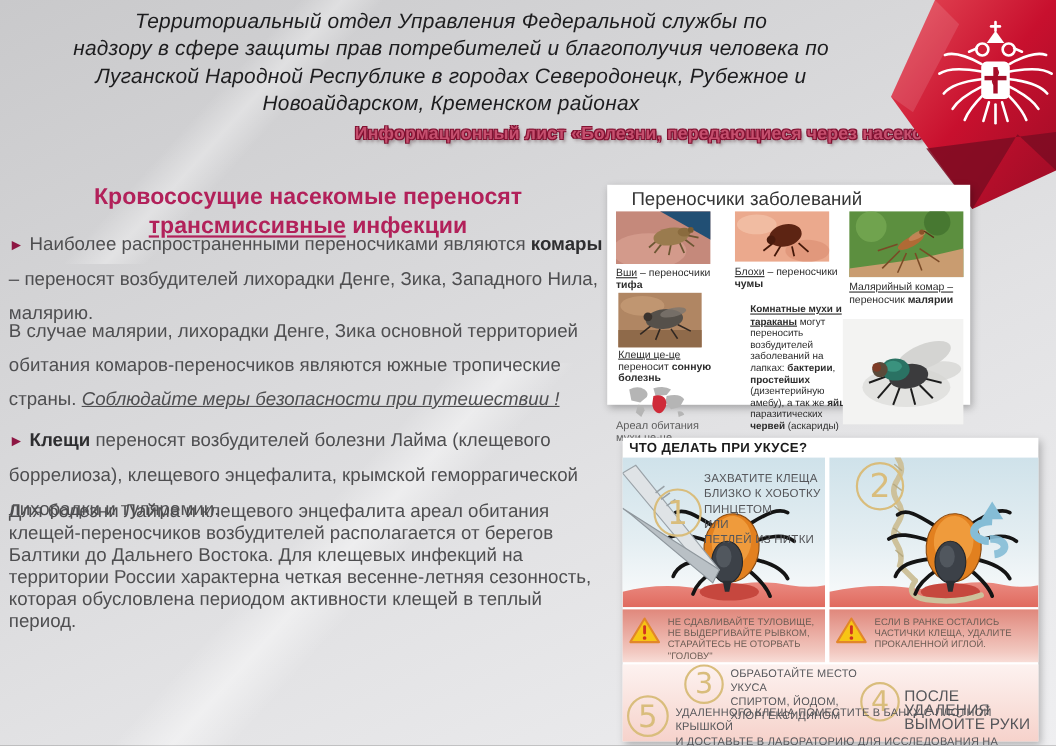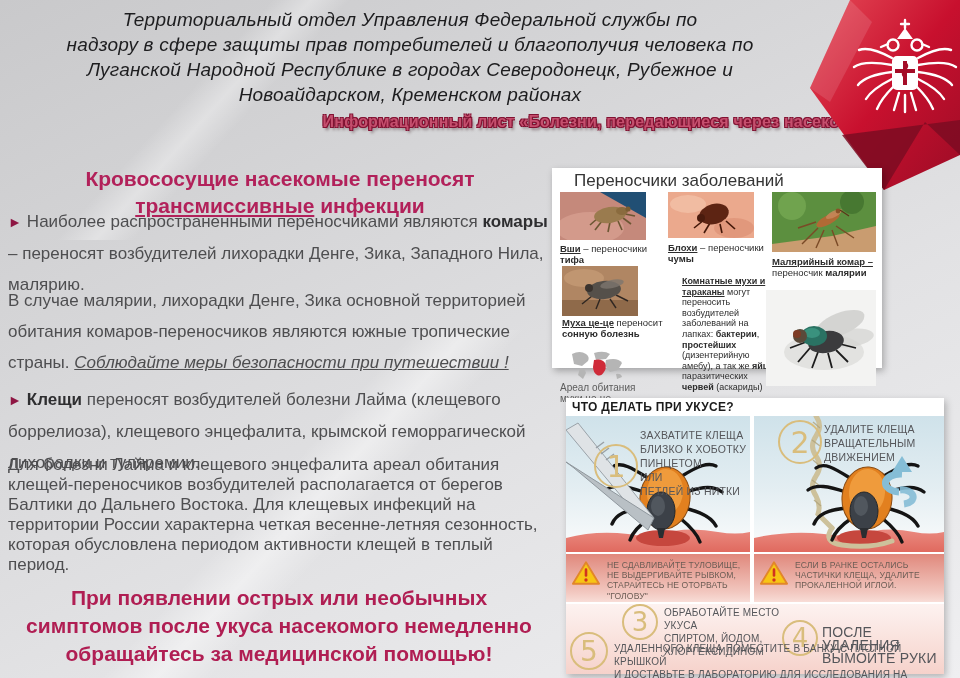--- a/index.html
+++ b/index.html
@@ -53,21 +53,21 @@
   }
 
   
   .vectors-panel{
     position:absolute; left:552px; top:168px; width:330px; height:200px;
     background:#fff; box-shadow:2px 3px 7px rgba(0,0,0,.28);
   }
   .vectors-title{ position:absolute; left:22px; top:3px; font-size:17px; color:#353535; }
   .photo{ position:absolute; display:block; }
   .cap{ position:absolute; font-size:9.5px; line-height:11px; color:#2c2c2c; }
-  .cap .nm{ font-weight:bold; text-decoration:underline; }
+  .cap .nm{ font-weight:normal; text-decoration:underline; }
   .cap .ds{ font-weight:bold;margin-top:17px; }
   .map-cap{ position:absolute; font-size:10px; color:#5c5c5c; }
   .flies-par{
     position:absolute; left:130px; top:108px; width:94px;
     font-size:9px; line-height:10.6px; color:#2c2c2c;
   }
   .flies-par .nm{ font-weight:bold; text-decoration:underline; }
   .flies-par b{ font-weight:bold; }
 
   
@@ -181,21 +181,20 @@
   <div class="para p2">
     <span>В случае малярии, лихорадки Денге, Зика основной территорией обитания комаров-переносчиков являются южные тропические страны. </span><span class="u-it">Соблюдайте меры безопасности при путешествии !</span>
   </div>
 
   <div class="para p3">
     <span class="bullet">►</span><b>Клещи</b><span> переносят возбудителей болезни Лайма (клещевого боррелиоза), клещевого энцефалита, крымской геморрагической лихорадки и туляремии.</span>
   </div>
 
   <div class="para p4">Для болезни Лайма и клещевого энцефалита ареал обитания клещей-переносчиков возбудителей располагается от берегов Балтики до Дальнего Востока. Для клещевых инфекций на территории России характерна четкая весенне-летняя сезонность, которая обусловлена периодом активности клещей в теплый период.</div>
 
-  <div class="alert-text">При появлении острых или необычных симптомов после укуса насекомого немедленно обращайтесь за медицинской помощью!</div>
 
   <div class="vectors-panel">
     <div class="vectors-title">Переносчики заболеваний</div>
 
     <svg class="photo" style="left:8px;top:24px" width="86" height="48">
       <rect width="86" height="48" fill="#c5897b"></rect>
       <polygon points="40,0 86,0 86,26" fill="#214f74"></polygon>
       <ellipse cx="30" cy="36" rx="34" ry="16" fill="#d9a193" opacity=".7"></ellipse>
       <g stroke="#6b5632" stroke-width="1.6" fill="none">
         <path d="M38 26 l-8 7"></path>
@@ -259,21 +258,21 @@
         <path d="M30 30 l-10 8"></path>
           <path d="M38 33 l-4 10"></path>
           <path d="M48 33 l6 9"></path>
           <path d="M54 29 l12 6"></path>
       </g>
       <ellipse cx="42" cy="24" rx="17" ry="9" fill="#55504a" transform="rotate(-6 42 24)"></ellipse>
       <ellipse cx="50" cy="18" rx="12" ry="4" fill="#7d766e" opacity=".8" transform="rotate(-12 50 18)"></ellipse>
       <circle cx="27" cy="22" r="4" fill="#3a332e"></circle>
     </svg>
     <div class="cap" style="left:10px;top:150px;width:102px;line-height:10.5px">
-      <span class="nm">Муха це-це</span><span> переносит </span><span class="ds">сонную болезнь</span>
+      <span class="nm">Клещи це-це</span><span> переносит </span><span class="ds">сонную болезнь</span>
     </div>
 
     <svg class="photo" style="left:16px;top:182px" width="58" height="30">
       <g fill="#b5b5b5">
         <path d="M4 4 q8 -4 14 0 q4 3 2 7 l-6 5 -8 -2 z"></path>
         <path d="M12 18 q5 0 6 5 l-3 6 -5 -4 z"></path>
         <path d="M26 3 q10 -3 16 1 l-4 5 -10 1 z"></path>
         <path d="M38 10 q12 -3 16 3 l-4 7 -8 2 -5 -6 z"></path>
         <path d="M48 24 q5 -1 6 3 l-5 2 z"></path>
       </g>
@@ -388,23 +387,20 @@
         <ellipse cx="110" cy="95" rx="14" ry="19" fill="#3c4148" stroke="#23272c" stroke-width="1"></ellipse>
         <ellipse cx="107" cy="90" rx="7" ry="10" fill="#565c64" opacity=".8"></ellipse>
         <polygon points="106,112 114,112 112,122 108,122" fill="#2a2d31"></polygon>
         <g>
           <polygon points="148,40 158,56 138,56" fill="#85bdd6"></polygon>
           <path d="M148 58 a15 9 0 1 0 -3 18" stroke="#85bdd6" stroke-width="7" fill="none"></path>
           <path d="M146 74 a11 7 0 1 1 4 14" stroke="#85bdd6" stroke-width="7" fill="none" opacity=".9"></path>
         </g>
       </svg>
       <div class="stepnum big2">2</div>
-      <div class="steptext t2">УДАЛИТЕ КЛЕЩА
-ВРАЩАТЕЛЬНЫМ
-ДВИЖЕНИЕМ</div>
     </div>
 
     <div class="warnbox w1">
       <svg width="28" height="26" viewBox="0 0 30 27" style="flex:none">
         <polygon points="15,2 29,25 1,25" fill="#f7c515" stroke="#e2862a" stroke-width="2" stroke-linejoin="round"></polygon>
         <rect x="13.6" y="8.5" width="2.8" height="9" rx="1.4" fill="#d1341f"></rect>
         <circle cx="15" cy="21" r="1.8" fill="#d1341f"></circle>
       </svg>
       <div class="warntext">НЕ СДАВЛИВАЙТЕ ТУЛОВИЩЕ,
 НЕ ВЫДЕРГИВАЙТЕ РЫВКОМ,

